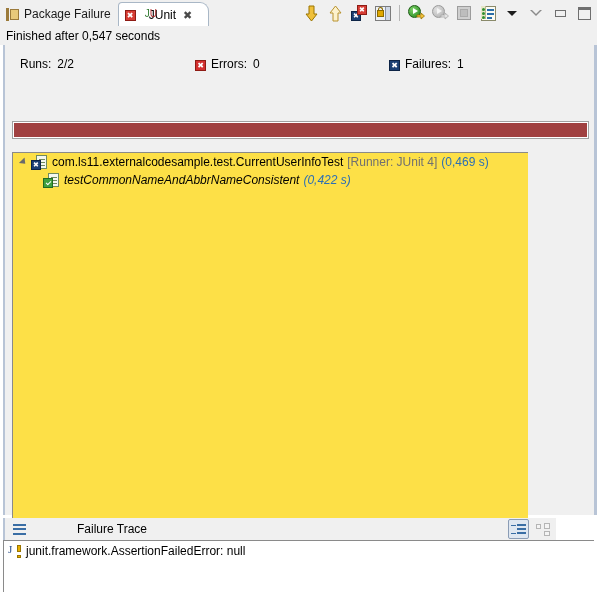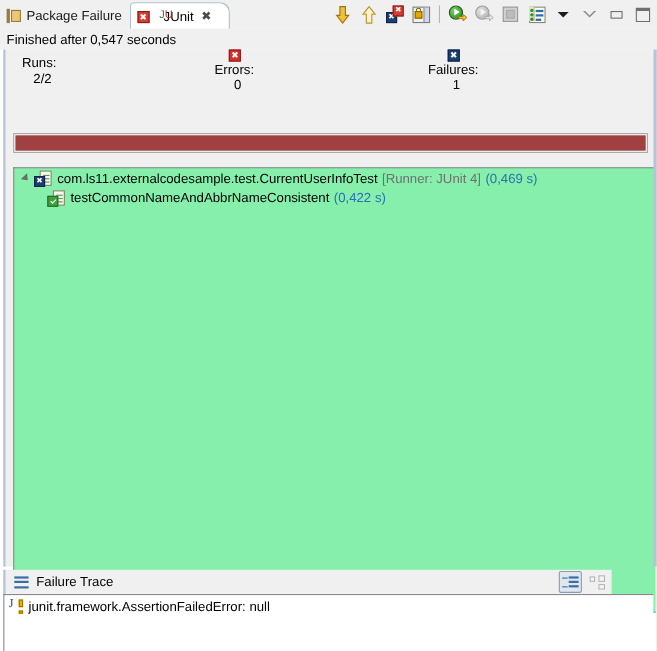--- a/index.html
+++ b/index.html
@@ -298,21 +298,21 @@
     box-sizing: border-box;
   }
 
   .counters {
     position: absolute;
     left: 0; top: 8px;
     width: 100%; height: 22px;
     display: flex; align-items: center;
     font-size: 12px;
   }
-  .counter { display: flex; align-items: center; flex-direction: column; }
+  .counter { display: flex; align-items: flex-end; }
   .counter .lbl { margin-right: 6px; }
   .counter .val { }
   .c-runs { position: absolute; left: 15px; }
   .c-errors { position: absolute; left: 190px; }
   .c-failures { position: absolute; left: 384px; }
 
   .sqicon {
     width: 11px; height: 11px;
     box-sizing: border-box;
     margin-right: 5px;
@@ -337,35 +337,35 @@
   }
   .progress-bar {
     height: 100%;
     background: #a04040;
   }
 
   
   .tree {
     position: absolute;
     left: 7px; top: 107px;
-    width: 584px; height: 405px;
-    background: #86efac;
+    width: 516px; height: 405px;
+    background: #fde047;
     border: 1px solid #8a8a8a;
     border-right: none;
     box-sizing: border-box;
     overflow: hidden;
   }
   .tree-row {
     display: flex; align-items: center;
     height: 18px;
     font-size: 12px;
     white-space: nowrap;
     padding-left: 4px;
   }
-  .tree-row.level1 { padding-left: 30px; }
+  .tree-row.level1 { padding-left: 30px; font-style: italic; }
   .expander {
     width: 12px; height: 12px;
     display: flex; align-items: center; justify-content: center;
     margin-right: 2px;
     flex: 0 0 auto;
   }
   .expander .glyph {
     width: 0; height: 0;
     border-left: 5px solid #6a6a6a;
     border-top: 4px solid transparent;
@@ -428,20 +428,21 @@
 
   
   .ft-header {
     position: absolute;
     left: 3px; top: 518px;
     width: 553px; height: 22px;
     background: #f0f0f0;
     display: flex; align-items: center;
     border-left: 2px solid #b8c4d6;
     box-sizing: border-box;
+    gap: 44px;
   }
   .lines-icon {
     width: 13px; height: 11px;
     display: flex; flex-direction: column;
     justify-content: space-between;
     margin: 0 7px 0 8px;
     flex: 0 0 auto;
   }
   .lines-icon span { display: block; height: 2px; background: #3a6ea5; }
   .lines-icon span:nth-child(2) { width: 100%; }

